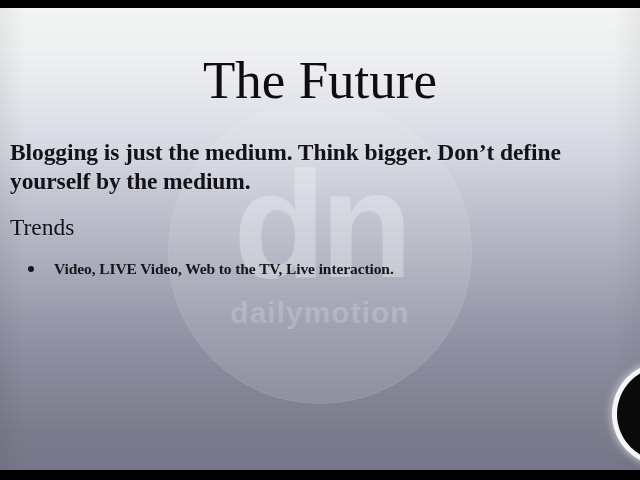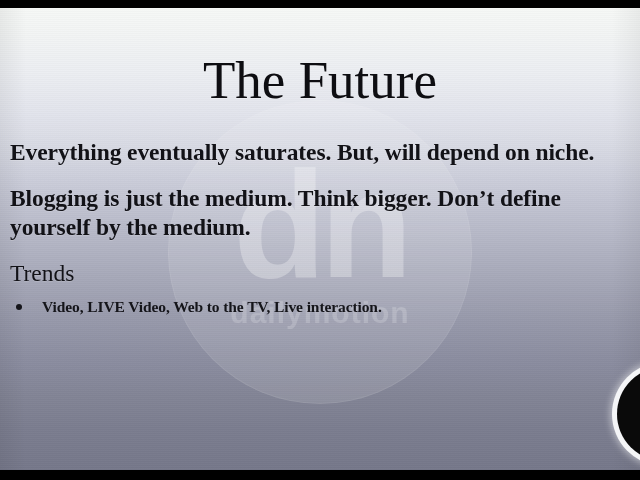--- a/index.html
+++ b/index.html
@@ -171,21 +171,21 @@
     font-size: 23.5px;
     line-height: 29px;
     font-weight: 400;
     color: #121217;
     margin: 8px 0 8px 0;
     text-shadow: 0 1px 0 rgba(255,255,255,0.16);
   }
 
   #bullet-list {
     list-style: none;
-    margin: 4px;
+    margin: 16px;
     padding: 0;
   }
   .bullet-item {
     position: relative;
     padding-left: 28px;
     font-size: 15.5px;
     line-height: 21px;
     font-weight: 700;
     color: #15151a;
     letter-spacing: -0.1px;
@@ -243,21 +243,20 @@
 
     <div id="slide-noise"></div>
     <div id="slide-vignette"></div>
 
     <div id="content">
 
       <div id="slide-title">The Future</div>
 
       <div id="body-block">
 
-        <p class="para">Everything eventually saturates. But, will depend on niche.</p>
         <p class="para">Blogging is just the medium. Think bigger. Don’t define yourself by the medium.</p>
 
         <p id="heading-trends">Trends</p>
 
         <ul id="bullet-list">
           <li class="bullet-item">
             <span class="bullet-marker"></span>
             <span>Video, LIVE Video, Web to the TV, Live interaction.</span>
           </li>
         </ul>

